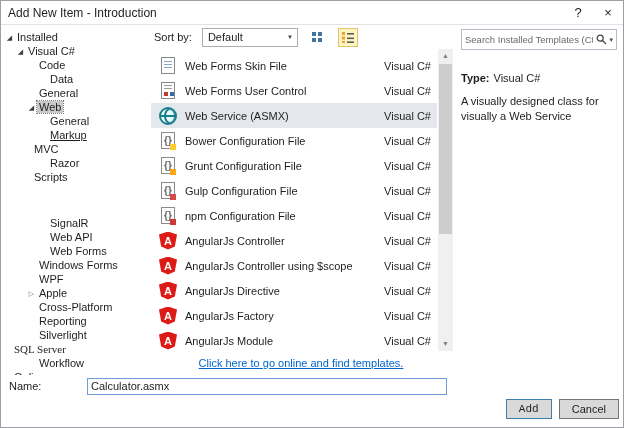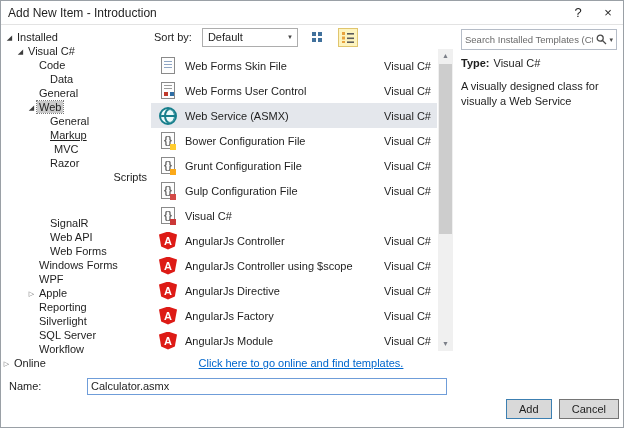--- a/index.html
+++ b/index.html
@@ -97,34 +97,34 @@
   .online-link { color:var(--link-blue,#0066cc); text-decoration:underline; cursor:pointer; }
 
   
   .right { flex:none; width:170px; padding:4px 6px 0 8px; }
   .search-box { height:21px; border:1px solid #b5bcc7; background:#fff; display:flex; align-items:center; padding-right:3px; }
   .search-input { flex:1; min-width:0; border:0; outline:0; padding:0 3px; font-family:inherit;
     font-size:9.5px; color:#444; background:transparent; }
   .search-input::placeholder { color:#6a6a6a; }
   .search-caret { font-size:7px; color:#4a4a4a; margin-left:2px; }
   .search-caret::before { content:"▾"; }
-  .type-line { margin:7px 0 10px; }
+  .type-line { margin:22px 0 10px; }
   .type-label { font-weight:bold; margin-right:4px; }
   .desc { line-height:1.4; width:152px; }
 
   
   .name-row { flex:none; height:22px; display:flex; align-items:center; padding-left:8px; }
   .name-label { width:78px; }
   .name-input { width:360px; height:17px; border:1px solid #6f9dd9; padding:0 3px;
     font-family:inherit; font-size:11px; color:#1e1e1e; outline:none; }
   .btn-row { flex:none; height:30px; display:flex; align-items:center; justify-content:flex-end;
     gap:7px; padding:0 4px 6px 0; }
   .btn { min-width:46px; height:20px; padding:0 12px; background:#d9d9d9; border:1px solid #757575;
     font-family:inherit; font-size:11px; color:#1e1e1e; }
-  .btn.primary { border-color:var(--accent-blue,#3c7fb1); }
+  .btn.primary { border-color:var(--accent-blue,#3c7fb1);font-family:Liberation Mono, monospace; }
 </style>
 </head>
 <body>
 
 <div class="dialog">
 
   <div class="titlebar">
     <span class="title-text">Add New Item - Introduction</span>
     <span class="tb-btn">?</span>
     <span class="tb-btn">×</span>
@@ -167,31 +167,31 @@
         <div class="tree-row" style="padding-left: 36px;">
           <span class="tree-arrow"></span>
           <span class="tree-label">General</span>
         </div>
 
         <div class="tree-row" style="padding-left: 36px; text-decoration: underline;">
           <span class="tree-arrow"></span>
           <span class="tree-label">Markup</span>
         </div>
 
-        <div class="tree-row" style="padding-left: 40px;">
+        <div class="tree-row" style="padding-left: 20px;">
           <span class="tree-arrow"></span>
           <span class="tree-label">MVC</span>
         </div>
 
         <div class="tree-row" style="padding-left: 36px;">
           <span class="tree-arrow"></span>
           <span class="tree-label">Razor</span>
         </div>
 
-        <div class="tree-row" style="padding-left: 20px; justify-content: flex-end;">
+        <div class="tree-row" style="padding-left: 20px;">
           <span class="tree-arrow"></span>
           <span class="tree-label">Scripts</span>
         </div>
 
         <div class="tree-row" style="padding-left: 36px; margin-top: 32px;">
           <span class="tree-arrow"></span>
           <span class="tree-label">SignalR</span>
         </div>
 
         <div class="tree-row" style="padding-left: 36px;">
@@ -212,32 +212,36 @@
         <div class="tree-row" style="padding-left: 25px;">
           <span class="tree-arrow"></span>
           <span class="tree-label">WPF</span>
         </div>
 
         <div class="tree-row arrow-collapsed" style="padding-left: 25px;">
           <span class="tree-arrow"></span>
           <span class="tree-label">Apple</span>
         </div>
 
+        <div class="tree-row" style="padding-left: 25px;">
+          <span class="tree-arrow"></span>
+          <span class="tree-label">Cross-Platform</span>
+        </div>
 
         <div class="tree-row" style="padding-left: 25px;">
           <span class="tree-arrow"></span>
           <span class="tree-label">Reporting</span>
         </div>
 
         <div class="tree-row" style="padding-left: 25px;">
           <span class="tree-arrow"></span>
           <span class="tree-label">Silverlight</span>
         </div>
 
-        <div class="tree-row" style="padding-left: 25px;">
+        <div class="tree-row" style=" font-family: Liberation Serif, serif;">
           <span class="tree-arrow"></span>
           <span class="tree-label">SQL Server</span>
         </div>
 
         <div class="tree-row" style="padding-left: 25px;">
           <span class="tree-arrow"></span>
           <span class="tree-label">Workflow</span>
         </div>
 
         <div class="tree-row arrow-collapsed" style="padding-left: 0;">
@@ -313,20 +317,21 @@
           </div>
 
           <div class="tpl-row">
             <span class="tpl-icon ic-gulp-config-icon"></span>
             <span class="tpl-name">Gulp Configuration File</span>
             <span class="tpl-lang">Visual C#</span>
           </div>
 
           <div class="tpl-row">
             <span class="tpl-icon ic-npm-config-icon"></span>
+            <span class="tpl-name">npm Configuration File</span>
             <span class="tpl-lang">Visual C#</span>
           </div>
 
           <div class="tpl-row">
             <span class="tpl-icon ic-angularjs-shield-icon"></span>
             <span class="tpl-name">AngularJs Controller</span>
             <span class="tpl-lang">Visual C#</span>
           </div>
 
           <div class="tpl-row">

